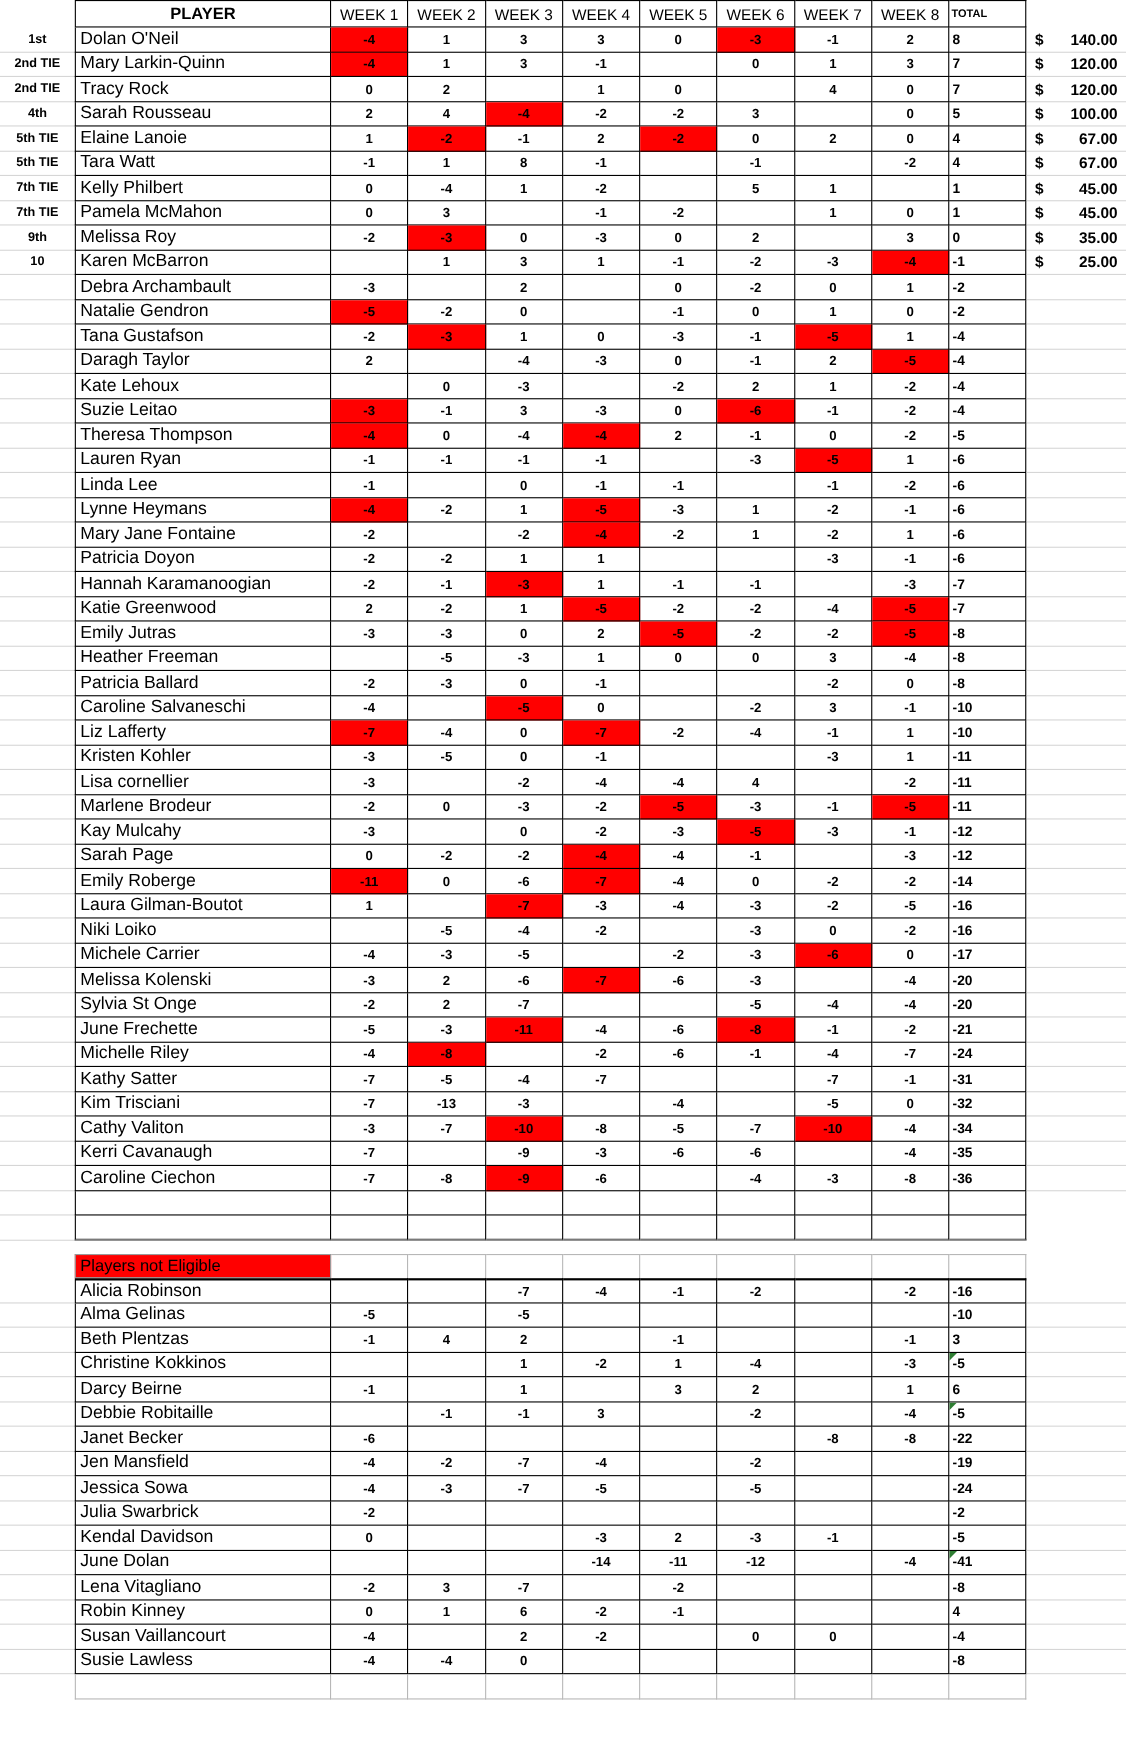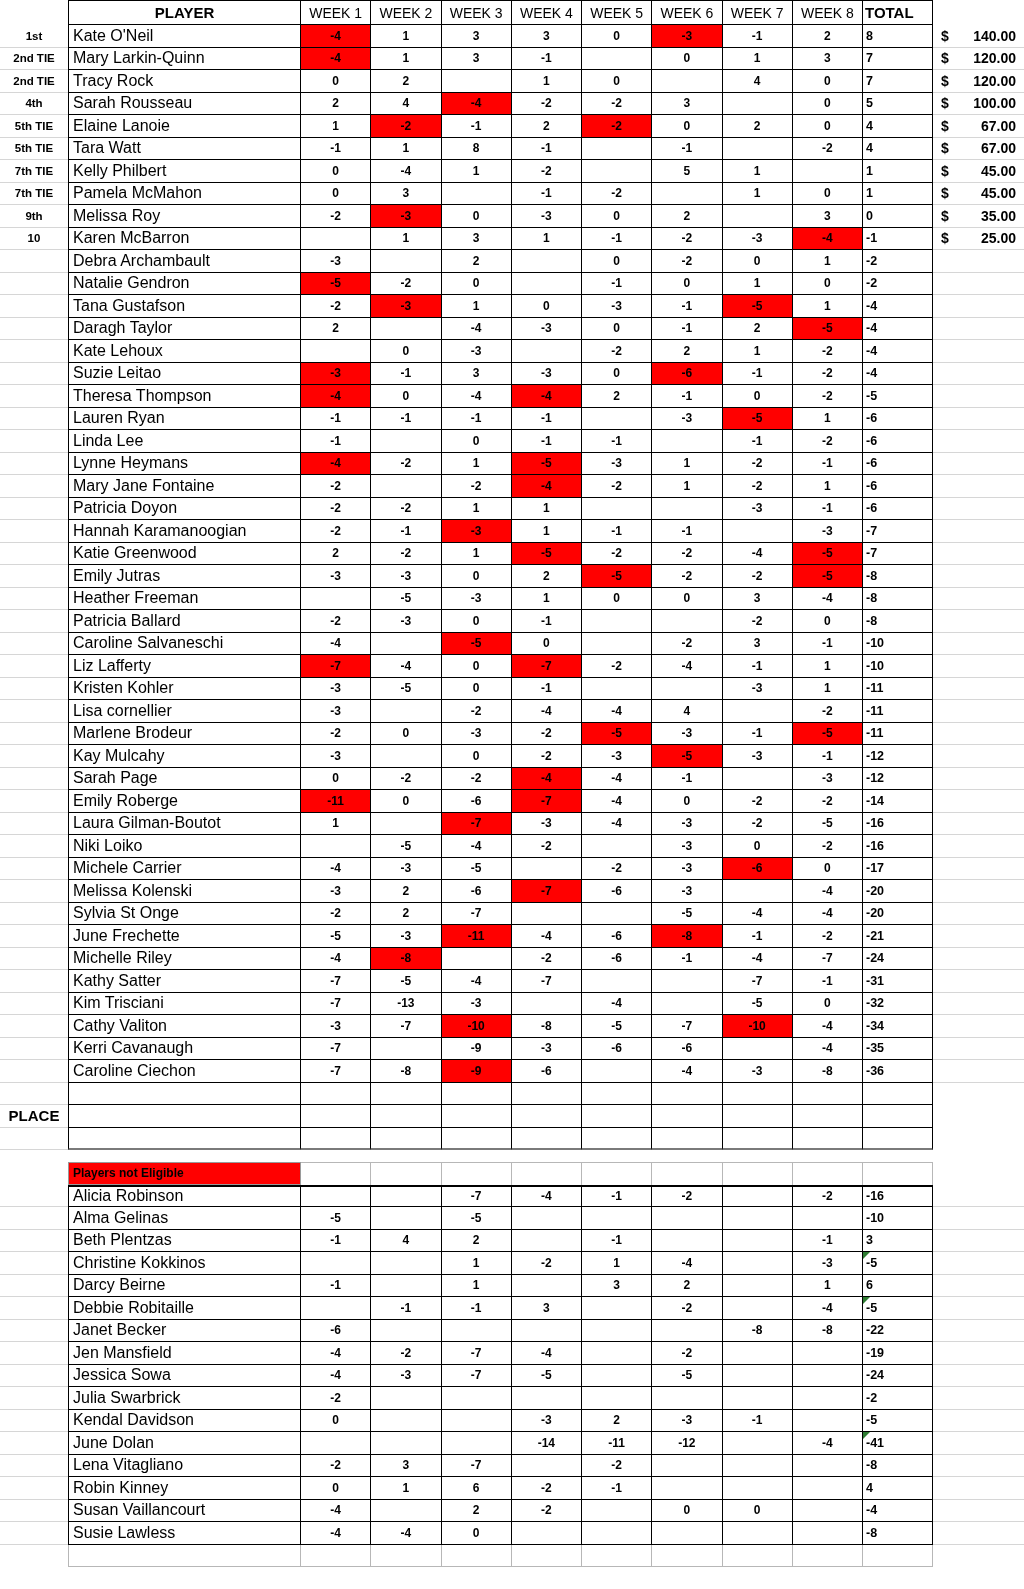--- a/index.html
+++ b/index.html
@@ -30,34 +30,34 @@
   
   .gcell { border-right:1px solid #b7b7b7; border-bottom:1px solid #b7b7b7; }
   .c-name.gcell { border-left:1px solid #b7b7b7; }
   .banner-row .gcell { border-bottom:none; border-top:1px solid #b7b7b7; }
 
   .thick-bottom .bcell { border-bottom:2px solid #7a7a7a; }
   .inel-first .bcell { border-top:2px solid #000000; }
 
   .hdr-text  { font-weight:bold; font-size:15px; }
   .c-week.hd { font-weight:normal; font-size:14px; justify-content:center; }
-  .c-total.hd{ font-weight:bold; font-size:15px; padding-left:2px; }
+  .c-total.hd{ font-weight:bold; font-size:10px; padding-left:2px; }
   .c-name.hd { justify-content:center; }
 
   .place  { font-weight:bold; font-size:11.5px; }
   .name   { font-size:16px; padding-left:4px; white-space:nowrap; }
   .score  { font-weight:bold; font-size:12px; }
   .total  { font-weight:bold; font-size:12.5px; padding-left:3px; }
 
   .earn { justify-content:space-between; padding:0 8px; font-weight:bold; font-size:14px; }
 
   .earn-hd { justify-content:center; font-weight:bold; font-size:15px; }
 
   .notecell { background:var(--red,#ff0000); justify-content:center; font-weight:bold; font-size:14px; }
-  .bannercell { background:var(--red,#ff0000); font-weight:bold; font-size:12px; padding-left:4px;
+  .bannercell { background:var(--red,#ff0000); font-weight:normal; font-size:15px; padding-left:4px;
                 border:1px solid #9a9a9a; }
   .place-label { font-weight:bold; font-size:15px; }
 
   .hl { background:var(--red,#ff0000); }
 
   .flagged { position:relative; }
   .flagged::before { content:""; position:absolute; top:0; left:0; width:0; height:0;
                      border-top:7px solid var(--green,#2e7d32); border-right:7px solid transparent; }
 </style>
 </head>
@@ -77,21 +77,21 @@
     <div class="cell c-week bcell hd">WEEK 7</div>
     <div class="cell c-week bcell hd">WEEK 8</div>
     <div class="cell c-total bcell hd">TOTAL</div>
     <div class="cell c-earn"></div>
   </div>
 
 
   <div id="main-rows">
   <div class="row player-row">
     <div class="cell c-place place grid-b">1st</div>
-    <div class="cell c-name bcell name">Kate O'Neil</div>
+    <div class="cell c-name bcell name">Dolan O'Neil</div>
     <div class="cell c-week bcell score hl">-4</div>
     <div class="cell c-week bcell score">1</div>
     <div class="cell c-week bcell score">3</div>
     <div class="cell c-week bcell score">3</div>
     <div class="cell c-week bcell score">0</div>
     <div class="cell c-week bcell score hl">-3</div>
     <div class="cell c-week bcell score">-1</div>
     <div class="cell c-week bcell score">2</div>
     <div class="cell c-total bcell total">8</div>
     <div class="cell c-earn earn grid-b">
@@ -937,34 +937,20 @@
     <div class="cell c-week bcell"></div>
     <div class="cell c-week bcell"></div>
     <div class="cell c-week bcell"></div>
     <div class="cell c-week bcell"></div>
     <div class="cell c-week bcell"></div>
     <div class="cell c-week bcell"></div>
     <div class="cell c-total bcell"></div>
     <div class="cell c-earn"></div>
   </div>
 
-  <div class="row">
-    <div class="cell c-place grid-b place-label">PLACE</div>
-    <div class="cell c-name bcell"></div>
-    <div class="cell c-week bcell"></div>
-    <div class="cell c-week bcell"></div>
-    <div class="cell c-week bcell"></div>
-    <div class="cell c-week bcell"></div>
-    <div class="cell c-week bcell"></div>
-    <div class="cell c-week bcell"></div>
-    <div class="cell c-week bcell"></div>
-    <div class="cell c-week bcell"></div>
-    <div class="cell c-total bcell"></div>
-    <div class="cell c-earn"></div>
-  </div>
 
   <div class="row thick-bottom">
     <div class="cell c-place grid-b"></div>
     <div class="cell c-name bcell"></div>
     <div class="cell c-week bcell"></div>
     <div class="cell c-week bcell"></div>
     <div class="cell c-week bcell"></div>
     <div class="cell c-week bcell"></div>
     <div class="cell c-week bcell"></div>
     <div class="cell c-week bcell"></div>

